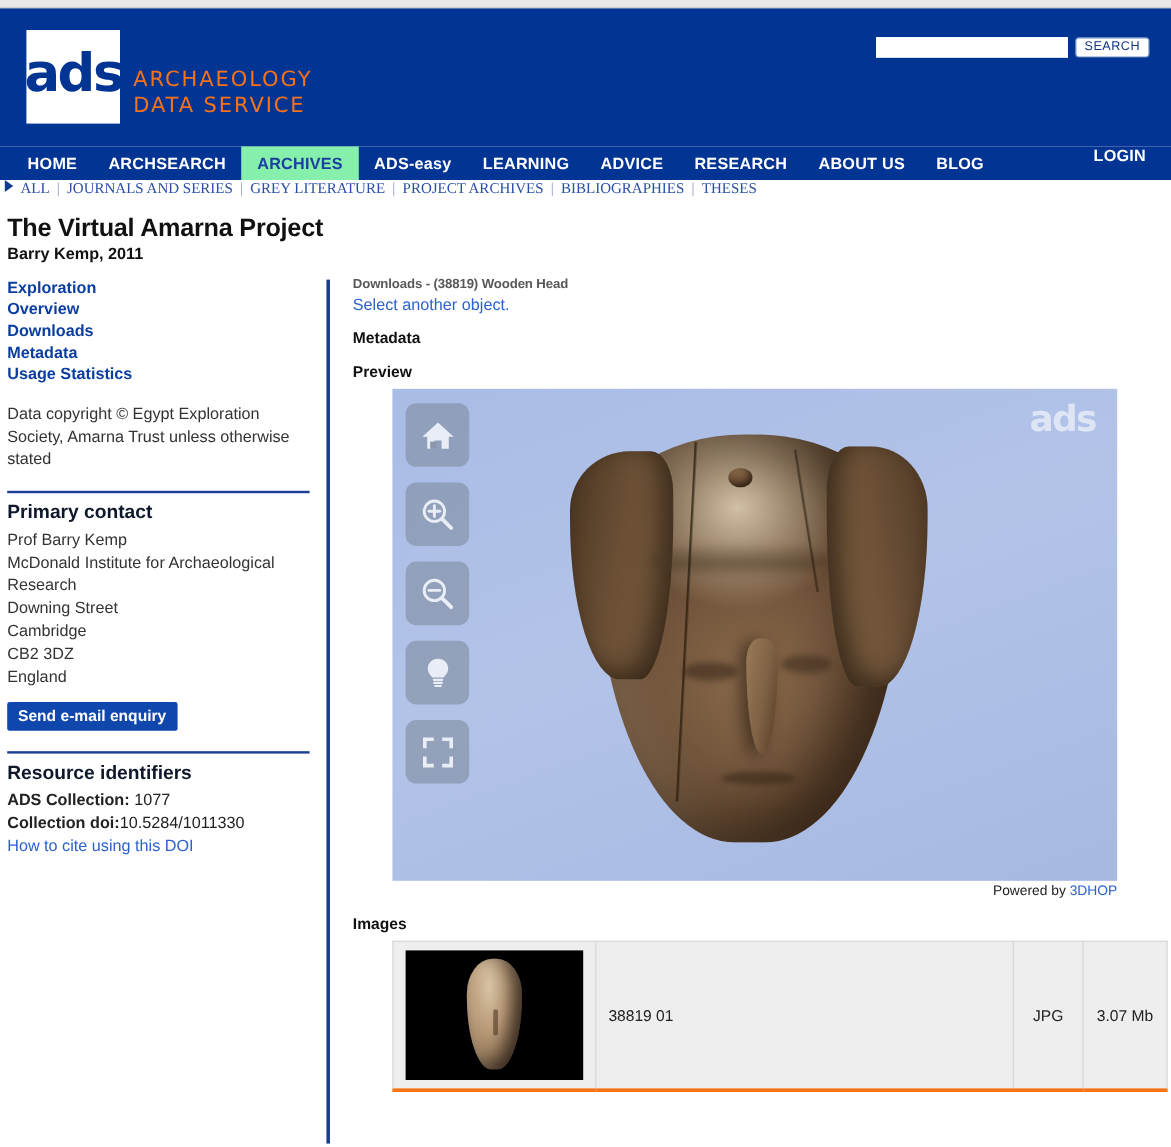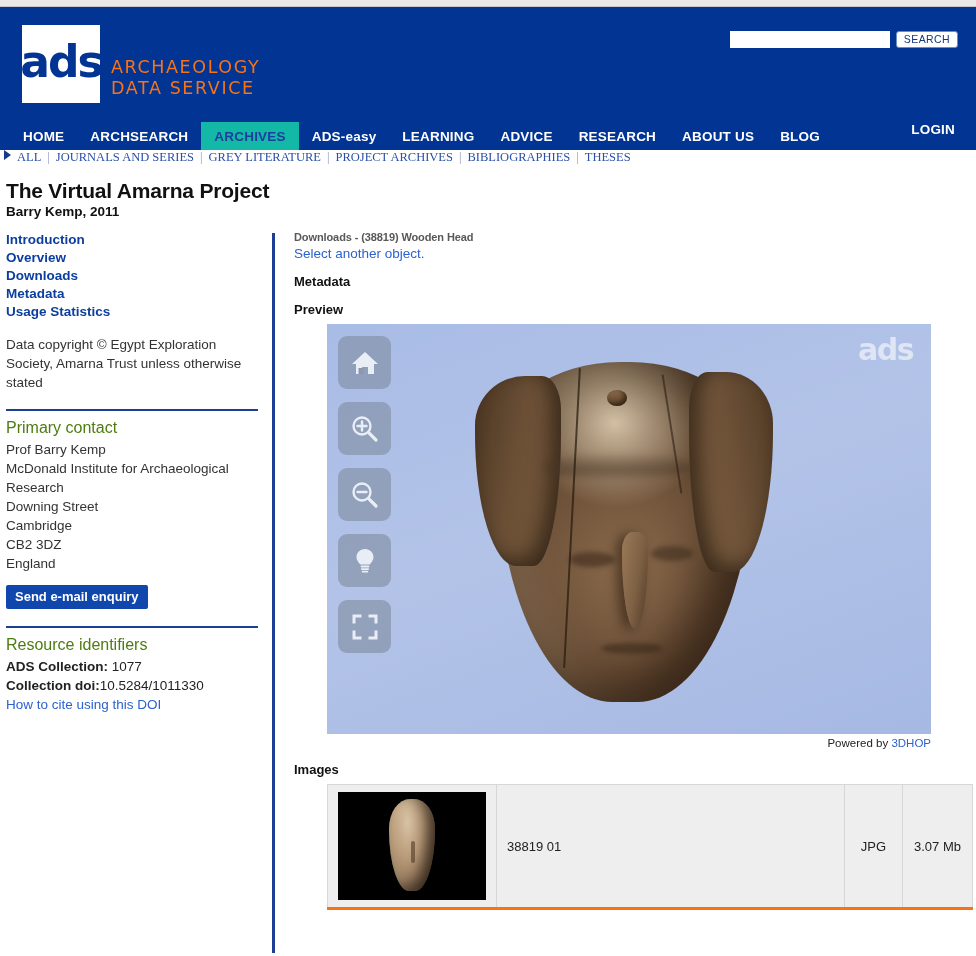--- a/index.html
+++ b/index.html
@@ -90,21 +90,21 @@
   .nav-item {
     display: flex; align-items: center;
     padding: 0 13px;
     color: #ffffff;
     font-size: 13.5px;
     font-weight: 700;
     letter-spacing: .2px;
     cursor: pointer;
     white-space: nowrap;
   }
-  .nav-item.active { background: #14b8a6; color: #1a3fa0; }
+  .nav-item.active { background: #86efac; color: #1a3fa0; }
   .nav-item.right { position: absolute; right: 8px; top: 0; bottom: 14px; text-align: right; }
 
   
   .nav-secondary {
     height: 22px;
     background: #ffffff;
     display: flex; align-items: flex-start;
     padding-left: 4px;
     font-size: 12.5px;
     font-family: Liberation Serif, serif;
@@ -145,21 +145,21 @@
   .side-link {
     display: block;
     color: #0b3ea0; font-weight: 700; font-size: 13.5px;
     line-height: 18px; text-decoration: none; cursor: pointer;
   }
   .side-note {
     margin-top: 14px; color: #333; font-size: 13.5px; line-height: 19px;
   }
   .side-rule { border-top: 2px solid #1d3f93; margin: 17px 0 8px 0; }
   .side-head {
-    font-size: 16px; font-weight: 400; color: #4d7c0f; margin-bottom: 3px;
+    font-size: 16px; font-weight: 700; color: #0f172a; margin-bottom: 3px;
   }
   .side-text { font-size: 13.5px; color: #333; line-height: 19px; }
   .email-btn {
     display: inline-block;
     margin-top: 12px;
     background: #0f47ac;
     color: #ffffff;
     font-weight: 700;
     font-size: 13px;
     padding: 4px 9px 5px 9px;
@@ -416,21 +416,21 @@
 
 <div class="title-block">
   <div class="page-title">The Virtual Amarna Project</div>
   <div class="page-subtitle">Barry Kemp, 2011</div>
 </div>
 
 <div class="layout">
 
   <aside class="sidebar">
     <div id="sidebar-links">
-        <a class="side-link">Introduction</a>
+        <a class="side-link">Exploration</a>
         <a class="side-link">Overview</a>
         <a class="side-link">Downloads</a>
         <a class="side-link">Metadata</a>
         <a class="side-link">Usage Statistics</a>
       </div>
 
     <div class="side-note">Data copyright © Egypt Exploration Society, Amarna Trust unless otherwise stated</div>
 
     <div class="side-rule"></div>
     <div class="side-head">Primary contact</div>

